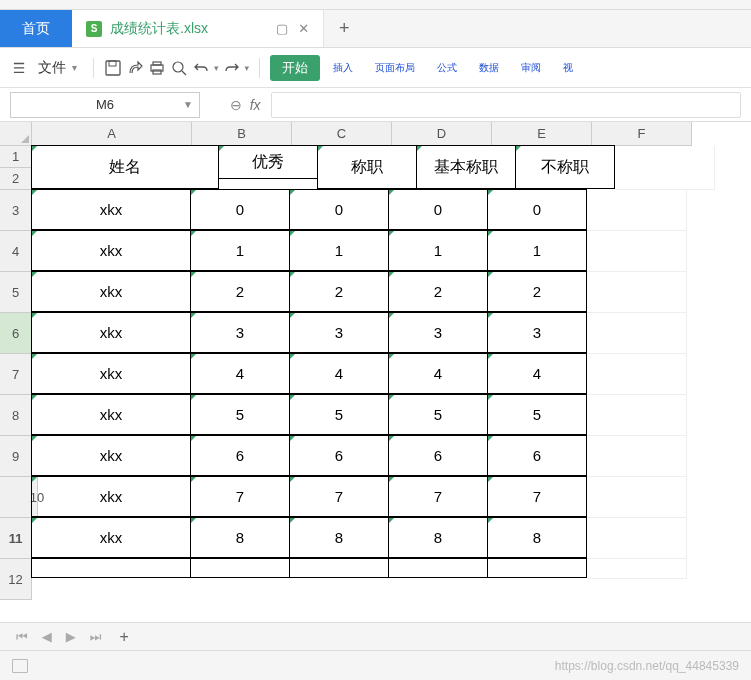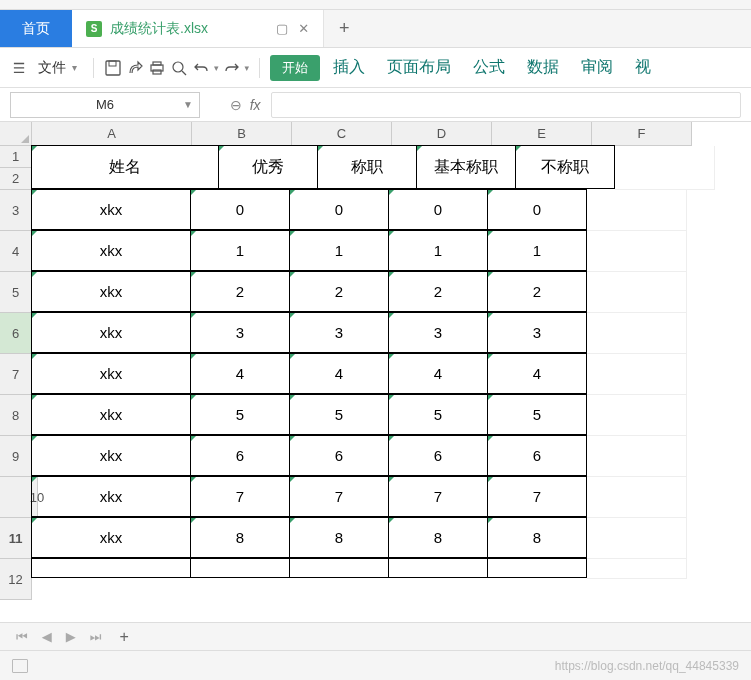--- a/index.html
+++ b/index.html
@@ -15,21 +15,21 @@
 .file-tab .doc-icon { width: 16px; height: 16px; background: #4caf50; border-radius: 2px; display:flex; align-items:center; justify-content:center; color:#fff; font-size:10px; font-weight:bold; }
 .file-tab .ctrl { color: #888; font-size: 13px; margin-left: 60px; display:flex; gap:10px; }
 .plus-tab { display:flex; align-items:center; justify-content:center; width:40px; color:#666; font-size:18px;}
 
 
 .toolbar { display: flex; align-items: center; height: 40px; background: #fff; border-bottom: 1px solid #e0e0e0; padding: 0 10px; gap: 4px; font-size: 14px; color: #333; }
 .toolbar .menu-btn { display:flex; align-items:center; gap:4px; padding:4px 6px; cursor:pointer; }
 .toolbar .ico { width:18px; height:18px; display:flex; align-items:center; justify-content:center; color:#555; }
 .toolbar .divider { width:1px; height:20px; background:#ddd; margin:0 6px; }
 .toolbar .start-btn { background:#3aa06c; color:#fff; padding:4px 12px; border-radius:3px; font-size:13px; }
-.toolbar .mitem { padding:4px 9px; color:#0f766e; font-size:16px; cursor:pointer; }
+.toolbar .mitem { padding:4px 9px; color:#1d4ed8; font-size:10px; cursor:pointer; }
 
 
 .formula-row { display:flex; align-items:center; height:34px; border-bottom:1px solid #ddd; }
 .name-box { width:190px; height:26px; margin-left:10px; border:1px solid #ccc; display:flex; align-items:center; justify-content:center; position:relative; font-size:13px; color:#333;}
 .name-box .caret { position:absolute; right:6px; color:#888; font-size:10px; }
 .fx-area { display:flex; align-items:center; gap:8px; margin-left:30px; }
 .fx-area .zoom-out { color:#888; font-size:14px; }
 .fx-label { font-style:italic; color:#777; font-size:14px; }
 .formula-input { flex:1; height:26px; margin:0 10px; border:1px solid #ddd; border-radius:2px; }
 
@@ -162,21 +162,21 @@
       <div class="row-h" style="height: 41px;">7</div>
       <div class="row-h" style="height: 41px;">8</div>
       <div class="row-h" style="height: 41px;">9</div>
       <div class="row-h" style="height: 41px; padding-left: 37px;">10</div>
       <div class="row-h" style="height: 41px; font-weight: bold;">11</div>
       <div class="row-h" style="height: 41px;">12</div>
     </div>
   <div class="cells" id="cells">
       <div class="crow">
         <div class="cell bordered header-cell" style="width: 188px; height: 44px;">姓名<span class="gm"></span></div>
-        <div class="cell bordered header-cell" style="width: 100px; height: 44px;">优秀<span class="gm"></span></div>
+        <div class="cell bordered header-cell" style="width: 100px; height: 34px;">优秀<span class="gm"></span></div>
         <div class="cell bordered header-cell" style="width: 100px; height: 44px;">称职<span class="gm"></span></div>
         <div class="cell bordered header-cell" style="width: 100px; height: 44px;">基本称职<span class="gm"></span></div>
         <div class="cell bordered header-cell" style="width: 100px; height: 44px;">不称职<span class="gm"></span></div>
         <div class="cell" style="width: 100px; height: 44px;"></div>
       </div>
       <div class="crow">
         <div class="cell bordered" style="width: 160px; height: 41px;">xkx<span class="gm"></span></div>
         <div class="cell bordered" style="width: 100px; height: 41px;">0<span class="gm"></span></div>
         <div class="cell bordered" style="width: 100px; height: 41px;">0<span class="gm"></span></div>
         <div class="cell bordered" style="width: 100px; height: 41px;">0<span class="gm"></span></div>

